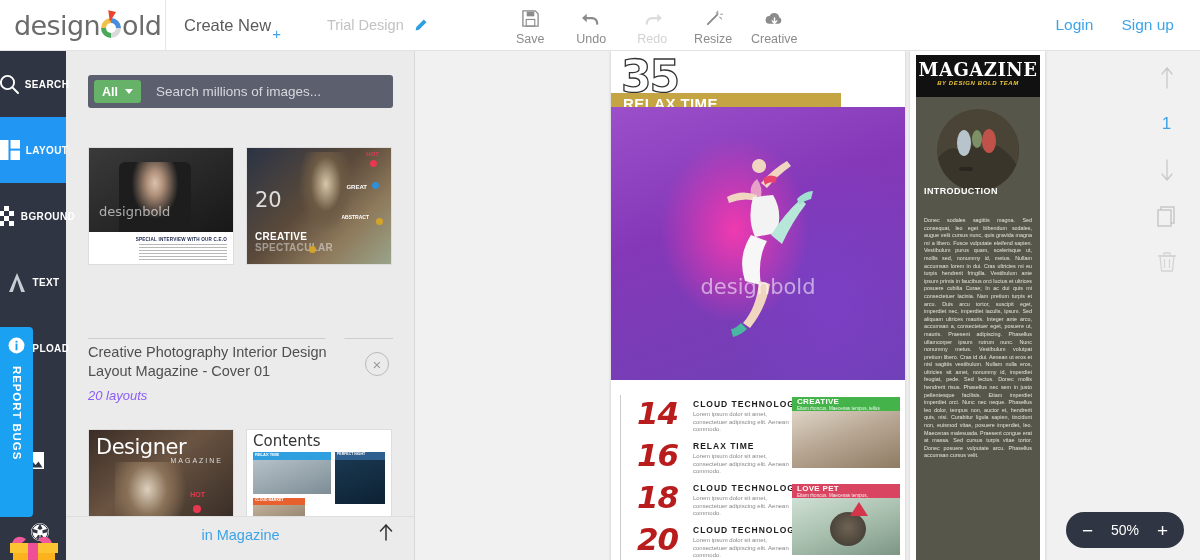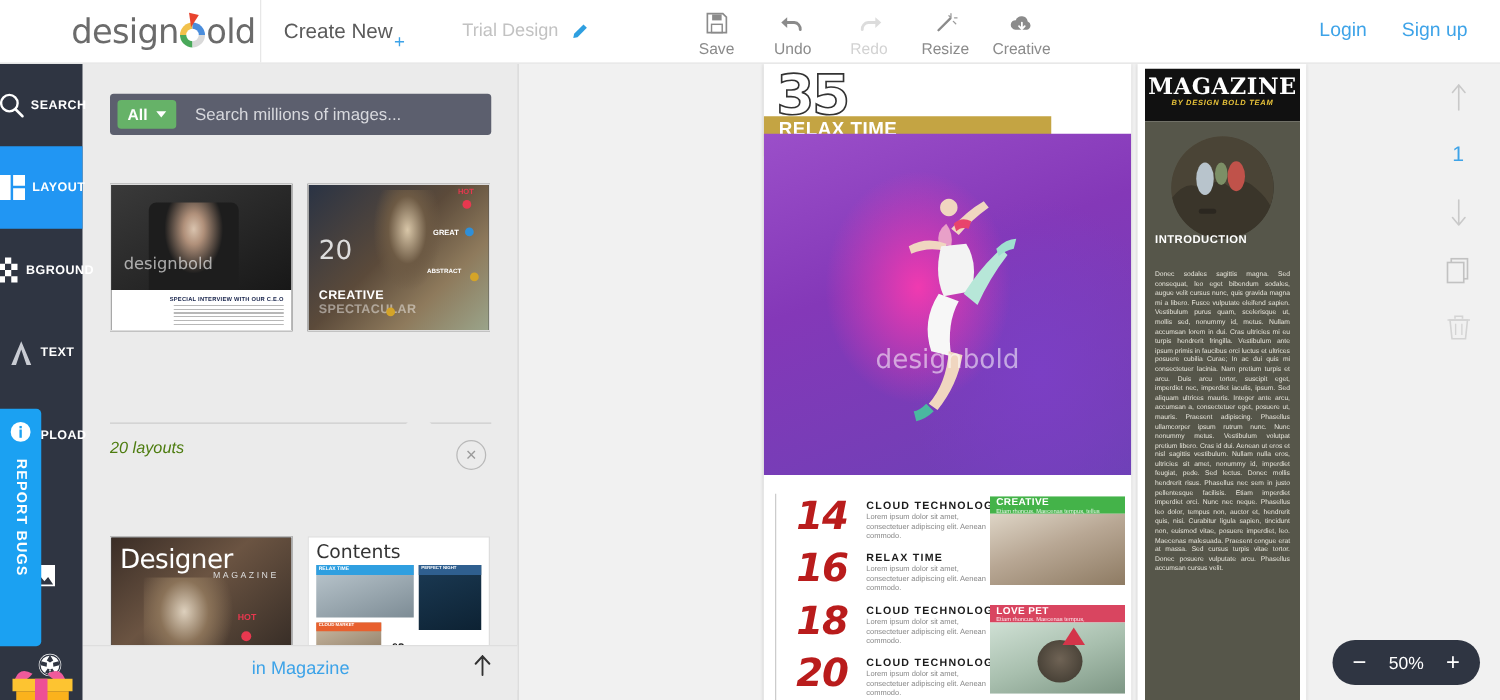--- a/index.html
+++ b/index.html
@@ -9,21 +9,21 @@
     background: #f1f1f1;
     position: relative;
   }
 
   
   #topbar {
     position: absolute; left: 0; top: 0; width: 1200px; height: 51px;
     background: #ffffff; border-bottom: 1px solid #e2e2e2;
     display: flex; align-items: center; z-index: 40;
   }
-  #logo-wrap { width: 165px; display: flex; align-items: center; padding-left: 14px; margin-left: 43px; }
+  #logo-wrap { width: 165px; display: flex; align-items: center; padding-left: 14px; }
   .logo-text {
     font-size: 27px; color: #6b6b6b; letter-spacing: -0.6px;
     font-family: "DejaVu Sans", sans-serif; font-weight: 400;
     display: flex; align-items: center;
   }
   .logo-b {
     position: relative; width: 21px; height: 21px; display: inline-block;
     margin: 0 0px 0 1px; top: 3px;
   }
   .logo-b .q { position: absolute; width: 10px; height: 10px; }
@@ -123,21 +123,21 @@
   .thumb-row { position: absolute; left: 22px; display: flex; gap: 12px; }
   .thumb {
     width: 146px; height: 118px; background: #222; overflow: hidden;
     position: relative; cursor: pointer; border: 1px solid #ddd;
   }
 
   #caption-box {
     position: absolute; left: 22px; top: 292px; width: 305px;
   }
   #caption-box .ctitle { font-size: 14.5px; color: #4f4f4f; line-height: 19px; width: 275px; }
-  #caption-box .csub { font-size: 13px; color: #4d7c0f; font-style: italic; margin-top: 7px; }
+  #caption-box .csub { font-size: 13px; color: #8b5cf6; font-style: italic; margin-top: 7px; }
   #close-chip {
     position: absolute; right: 4px; top: 9px; width: 24px; height: 24px;
     border: 1px solid #b9b9b9; border-radius: 50%; color: #9a9a9a;
     display: flex; align-items: center; justify-content: center; font-size: 15px;
     cursor: pointer; background: #ebebeb;
   }
   #caret-up {
     position: absolute; left: 258px; top: 278px; width: 0; height: 0;
     border-left: 11px solid transparent; border-right: 11px solid transparent;
     border-bottom: 11px solid #ebebeb; z-index: 3;
@@ -469,20 +469,21 @@
       <div style="position:absolute;right:22px;top:66px;font-size:5px;font-weight:bold;color:#fff;">ABSTRACT</div>
       <div style="position:absolute;right:8px;top:70px;width:7px;height:7px;border-radius:50%;background:#d4a428;"></div>
       <div style="position:absolute;left:62px;top:98px;width:7px;height:7px;border-radius:50%;background:#d4a428;"></div>
     </div>
   </div>
 
   <div id="caret-line"></div>
   <div id="caret-up"></div>
 
   <div id="caption-box">
+    <div class="ctitle">Creative Photography Interior Design Layout Magazine - Cover 01</div>
     <div class="csub">20 layouts</div>
     <div id="close-chip">×</div>
   </div>
 
   <div class="thumb-row" style="top:378px;">
 
     <div class="thumb">
       <div style="position:absolute;inset:0;background:linear-gradient(140deg,#3a2d26 0%,#6b5442 40%,#2b2420 100%);"></div>
       <div style="position:absolute;left:26px;top:32px;width:72px;height:78px;background:radial-gradient(ellipse at 45% 35%,#ddd0bd 0%,#8a7258 35%,rgba(0,0,0,0) 70%);"></div>
       <div style="position:absolute;left:7px;top:5px;font-size:21px;color:#fff;font-family:'DejaVu Sans',sans-serif;letter-spacing:-.5px;">Designer</div>

